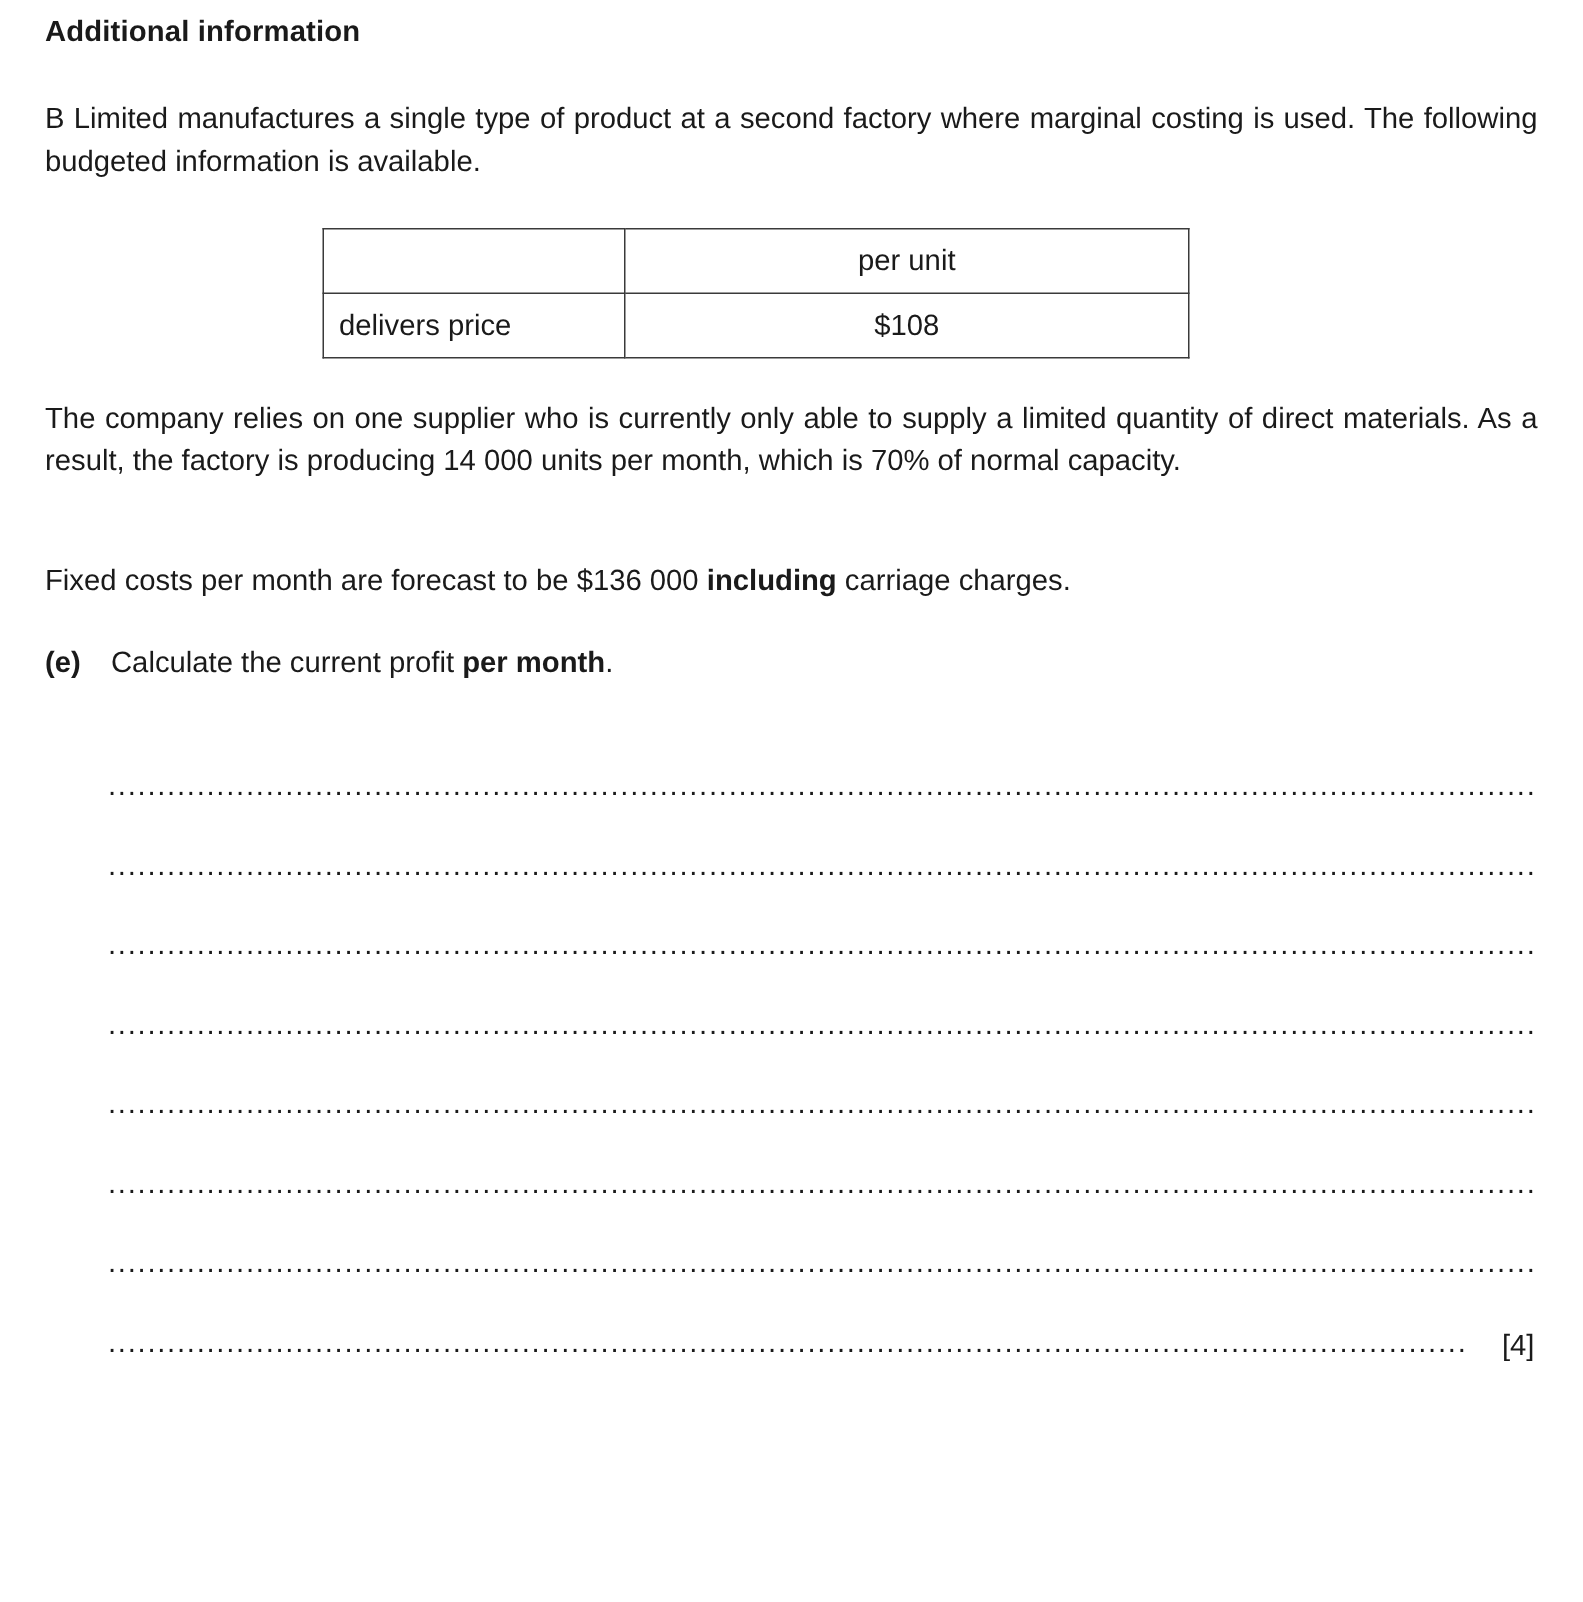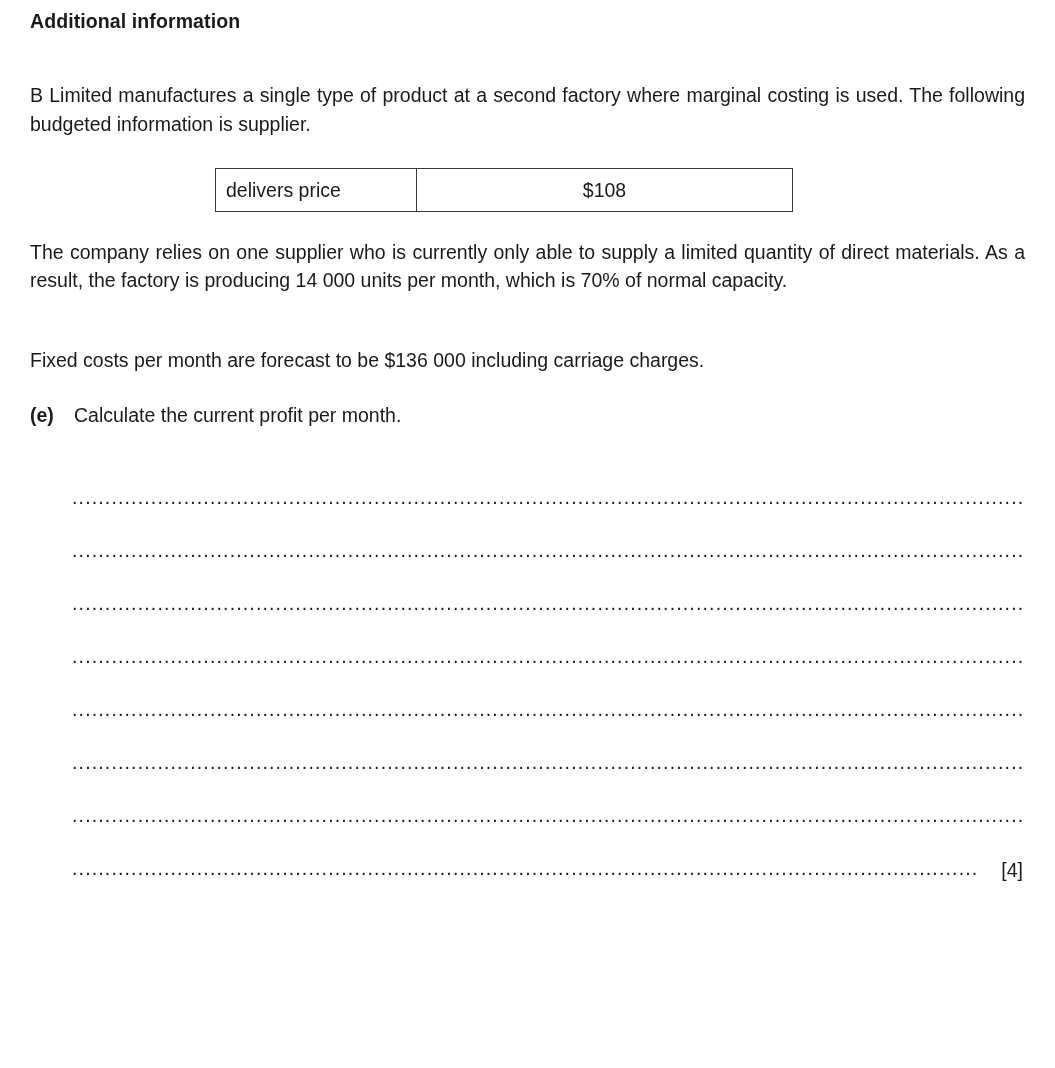--- a/index.html
+++ b/index.html
@@ -19,21 +19,21 @@
   }
   .page {
     padding: 0 30px 0 30px;
     box-sizing: border-box;
     width: 1055px;
   }
   .heading {
     font-weight: bold;
     font-size: 19.5px;
     margin-top: 7px;
-    margin-bottom: 16px;
+    margin-bottom: 0;
     letter-spacing: 0.1px;
   }
   p.para {
     margin: 0;
     text-align: justify;
     text-justify: inter-word;
   }
   .gap-lg { height: 30px; }
   .gap-md { height: 26px; }
 
@@ -61,21 +61,21 @@
   .q-row {
     display: flex;
     align-items: baseline;
   }
   .q-label {
     font-weight: bold;
     width: 44px;
     flex: 0 0 44px;
   }
   .q-text { flex: 1 1 auto; }
-  b, strong { font-weight: normal; }
+  b, strong { font-weight: bold; }
 
   .answer-lines {
     margin-top: 26px;
     padding-left: 42px;
     padding-right: 2px;
   }
   .dots-row {
     display: flex;
     align-items: flex-end;
     height: 53px;
@@ -100,26 +100,30 @@
 </style>
 </head>
 <body>
 
 <div class="page">
 
   <h1 class="heading">Additional information</h1>
 
   <div class="gap-lg"></div>
 
-  <p class="para">B Limited manufactures a single type of product at a second factory where marginal costing is used. The following budgeted information is supplier.</p>
+  <p class="para">B Limited manufactures a single type of product at a second factory where marginal costing is used. The following budgeted information is available.</p>
 
   <div class="gap-lg"></div>
 
   <table class="budget">
     <tbody>
+      <tr>
+        <td class="label"></td>
+        <td class="value">per unit</td>
+      </tr>
       <tr>
         <td class="label">delivers price</td>
         <td class="value">$108</td>
       </tr>
     </tbody>
   </table>
 
   <div class="gap-md"></div>
 
   <p class="para">The company relies on one supplier who is currently only able to supply a limited quantity of direct materials. As a result, the factory is producing 14 000 units per month, which is 70% of normal capacity.</p>

